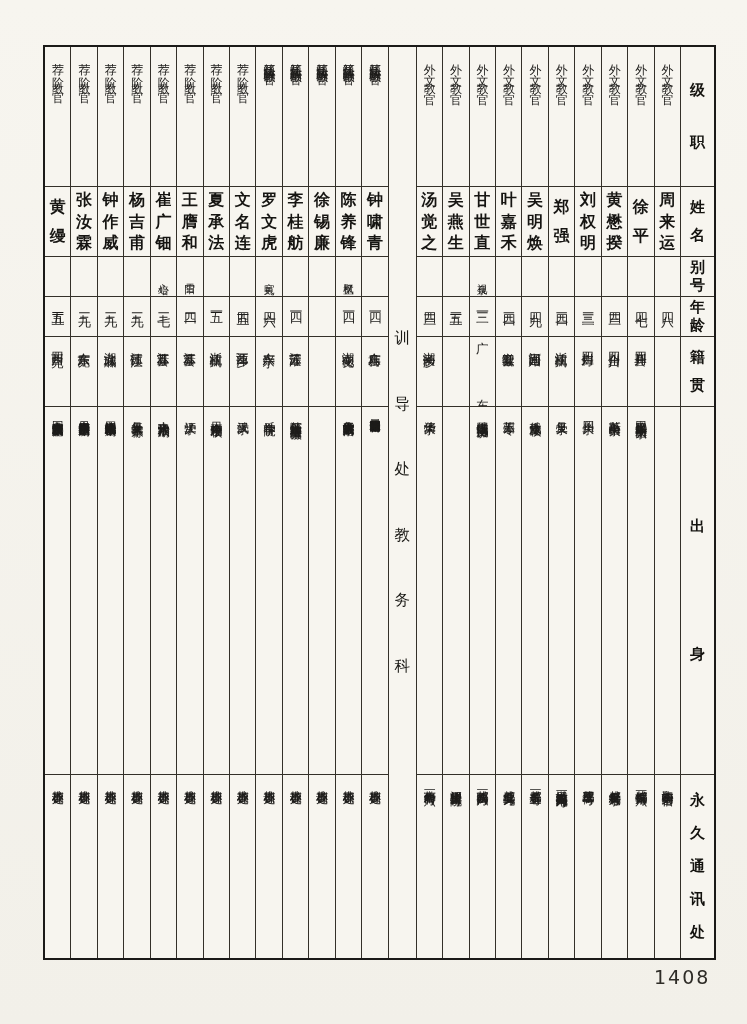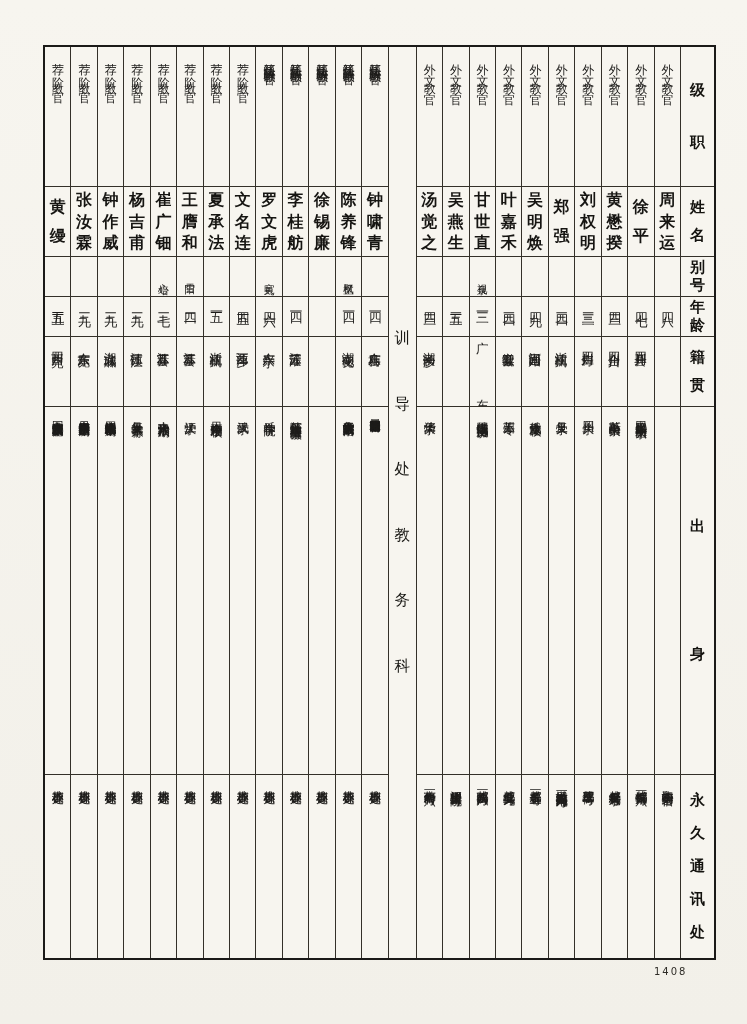--- a/index.html
+++ b/index.html
@@ -51,21 +51,21 @@
   .native-spread span{font-size:12.5px;font-weight:400;color:#1d1c1a;}
   .header-cell .char-col span{font-size:15px;font-weight:700;color:#14130f;}
   .title-cell{height:100%;border-bottom:none;}
   .title-chars{
     display:flex;flex-direction:column;align-items:center;justify-content:center;
     gap:50px;height:100%;width:100%;
   }
   .title-chars span{font-size:15.5px;color:#1a1915;line-height:1;}
   .page-number{
     position:absolute;left:654px;top:966px;
-    font-size:10px;color:#2e2c27;letter-spacing:2px;
+    font-size:19px;color:#2e2c27;letter-spacing:2px;
   }
 </style>
 </head>
 <body>
 
 <main>
   <section class="table">
       <div class="col header-col">
         <div class="cell header-cell r-rank">
           <div class="char-col">

